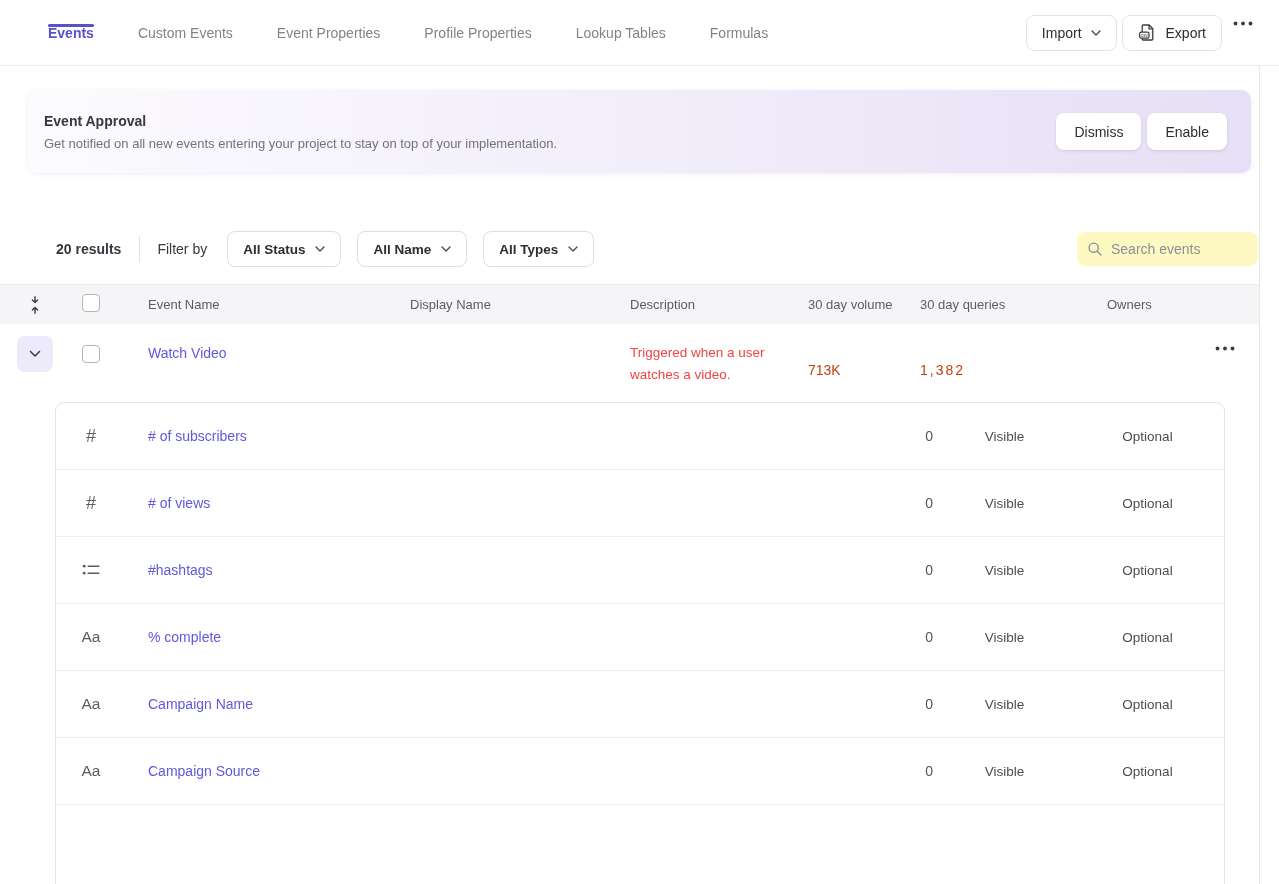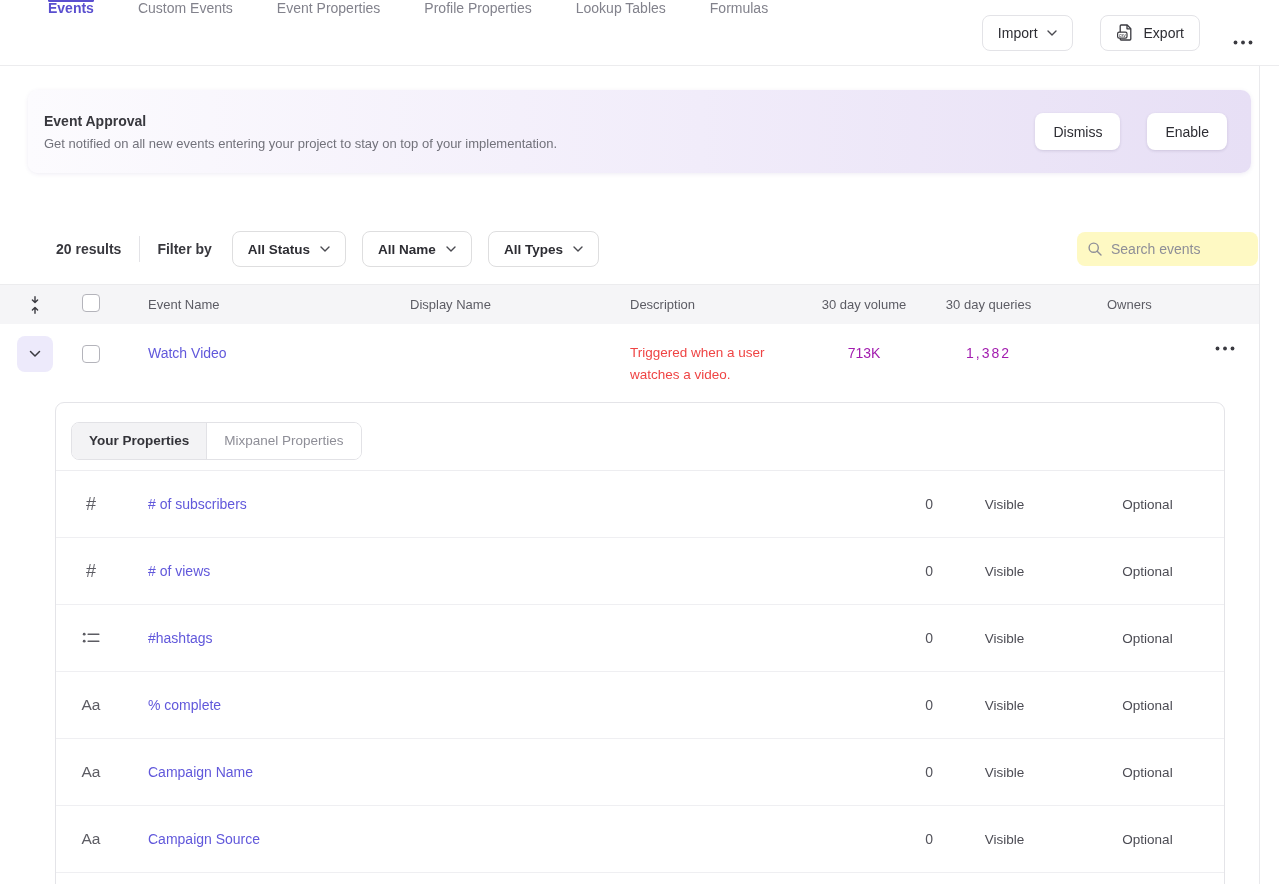--- a/index.html
+++ b/index.html
@@ -3,79 +3,79 @@
 <meta charset="utf-8">
 <style>
   * { margin:0; padding:0; box-sizing:border-box; }
   html,body { width:1279px; height:884px; overflow:hidden; background:#fff;
     font-family:"Liberation Sans", sans-serif; color:#3a3a40; }
   .page { position:relative; width:1279px; height:884px; }
 
   
   .topnav { height:66px; display:flex; align-items:center; padding:0 20px 0 48px;
     border-bottom:1px solid #ececee; background:#fff; }
-  .tabs { display:flex; gap:44px; height:100%; align-items:flex-start; }
+  .tabs { display:flex; gap:44px; height:100%; align-items:center; }
   .tab { position:relative; display:flex; align-items:center; font-size:14px;
     color:#82828c; cursor:pointer; white-space:nowrap; }
   .tab.active { color:#5a4fcf; font-weight:700; }
   .tab.active::after { content:""; position:absolute; left:0; right:0; bottom:14px;
     height:3px; border-radius:2px; background:#5a4fcf; }
-  .nav-actions { margin-left:auto; display:flex; align-items:flex-end; gap:27px; }
+  .nav-actions { margin-left:auto; display:flex; align-items:flex-start; gap:5px; }
   .btn { height:36px; display:inline-flex; align-items:center; gap:9px; padding:0 15px;
     background:#fff; border:1px solid #e3e3e7; border-radius:8px; font-size:14px;
     font-weight:500; color:#2d2d33; cursor:pointer; font-family:inherit; }
   .icon-btn { border:none; background:transparent; padding:6px; cursor:pointer; display:flex; align-items:center; }
 
   
   .banner { margin:24px 28px 0; height:83px; border-radius:10px; padding:0 24px 0 16px;
     display:flex; align-items:center;
     background:linear-gradient(90deg, #fcfbfe 0%, #f1ecfa 55%, #e7dff5 100%);
     box-shadow:0 1px 4px rgba(90,70,150,0.10); }
   .banner-title { font-size:14px; font-weight:700; color:#38383e; }
   .banner-desc { font-size:13px; color:#72727b; margin-top:7px; }
-  .banner-actions { margin-left:auto; display:flex; gap:27px; }
+  .banner-actions { margin-left:auto; display:flex; gap:6px; }
   .banner-actions button { height:37px; padding:0 18px; background:#fff; border:none;
     border-radius:8px; font-size:14px; font-weight:500; color:#2d2d33; cursor:pointer;
     box-shadow:0 1px 3px rgba(40,30,80,0.14); font-family:inherit; }
 
   
   .filterbar { margin:58px 21px 0 56px; height:36px; display:flex; align-items:center; }
   .results { font-size:14px; font-weight:600; color:#38383e; }
   .vdiv { width:1px; height:26px; background:#e3e3e7; margin:0 17px 0 18px; }
-  .filterby { font-size:14px; font-weight:700; color:#38383e; margin-right:20px; }
+  .filterby { font-size:14px; font-weight:400; color:#38383e; margin-right:20px; }
   .pill { height:36px; display:inline-flex; align-items:center; gap:10px; padding:0 15px;
     background:#fff; border:1px solid #dededf; border-radius:8px; font-size:13.5px;
     font-weight:600; color:#2d2d33; cursor:pointer; margin-right:16px; font-family:inherit; }
   .search { margin-left:auto; width:181px; height:34px; background:#fef9c3; border-radius:8px;
     display:flex; align-items:center; padding:0 10px; gap:8px; }
   .search input { flex:1; min-width:0; border:none; background:transparent; outline:none;
     font-size:14px; color:#333; font-family:inherit; }
   .search input::placeholder { color:#8e8e97; }
 
   
   .grid-cols { display:grid; grid-template-columns:66px 70px 262px 220px 190px 112px 137px 1fr; }
   .thead { margin-top:17px; width:1259px; height:40px; background:#f5f5f7;
     border-top:1px solid #ececee; align-items:center; font-size:13px; color:#5c5c64; }
   .cell-pad { padding-left:12px; }
-  .num-col { text-align:center; }
+  .num-col { text-align:left; }
   .owners-col { padding-left:50px; }
   .expander-cell { padding-left:29px; display:flex; align-items:center; }
   .check-cell { padding-left:16px; }
   .checkbox { width:18px; height:18px; background:#fff; border:1px solid #b4b4bb;
     border-radius:4px; display:inline-block; cursor:pointer; }
 
   .trow { width:1259px; padding-top:12px; align-items:start; background:#fff; }
   .trow .expander-cell { padding-left:17px; }
   .expander-btn { width:36px; height:36px; border:none; border-radius:8px; background:#edeafb;
     display:flex; align-items:center; justify-content:center; cursor:pointer; }
   .trow .check-cell .checkbox { margin-top:9px; }
   .event-link { font-size:14px; color:#6158db; text-decoration:none; display:inline-block;
     margin-top:9px; cursor:pointer; }
   .desc-cell { font-size:13.5px; color:#ef4444; line-height:22px; max-width:172px; margin-top:6px; }
-  .val-cell { font-size:14px; color:#a21caf; margin-top:9px; }
+  .val-cell { font-size:14px; color:#c2410c; margin-top:26px; }
   .queries { letter-spacing:2px; }
   .owners-cell { display:flex; justify-content:flex-end; padding-right:18px; margin-top:4px; }
 
   
   .panel { position:relative; margin:16px 0 0 55px; width:1170px; height:600px;
     background:#fff; border:1px solid #e4e4e8; border-radius:9px; }
   .panel-head { height:68px; padding:19px 15px 0; border-bottom:1px solid #ededf0; }
   .seg-control { display:inline-flex; border:1px solid #e2e2e6; border-radius:8px; overflow:hidden; }
   .seg { height:36px; line-height:35px; padding:0 17px; font-size:13.5px; cursor:pointer; }
   .seg.active { background:#f3f3f5; color:#333339; font-weight:700; border-right:1px solid #e2e2e6; }
@@ -219,26 +219,20 @@
         <svg width="20" height="5" viewBox="0 0 20 5">
           <circle cx="2.5" cy="2.5" r="1.9" fill="#3a3a40"></circle>
             <circle cx="10" cy="2.5" r="1.9" fill="#3a3a40"></circle>
             <circle cx="17.5" cy="2.5" r="1.9" fill="#3a3a40"></circle>
         </svg>
       </button>
     </div>
   </div>
 
   <section class="panel">
-    <div class="panel-head">
-      <div class="seg-control">
-        <div class="seg active">Your Properties</div>
-        <div class="seg inactive">Mixpanel Properties</div>
-      </div>
-    </div>
 
     <div class="prop-rows">
 
       <div class="prop-row">
         <div class="ptype">
             <span class="glyph-hash">#</span>
           </div>
         <a class="pname"># of subscribers</a>
         <div class="pzero">0</div>
         <div class="pvis">Visible</div>

